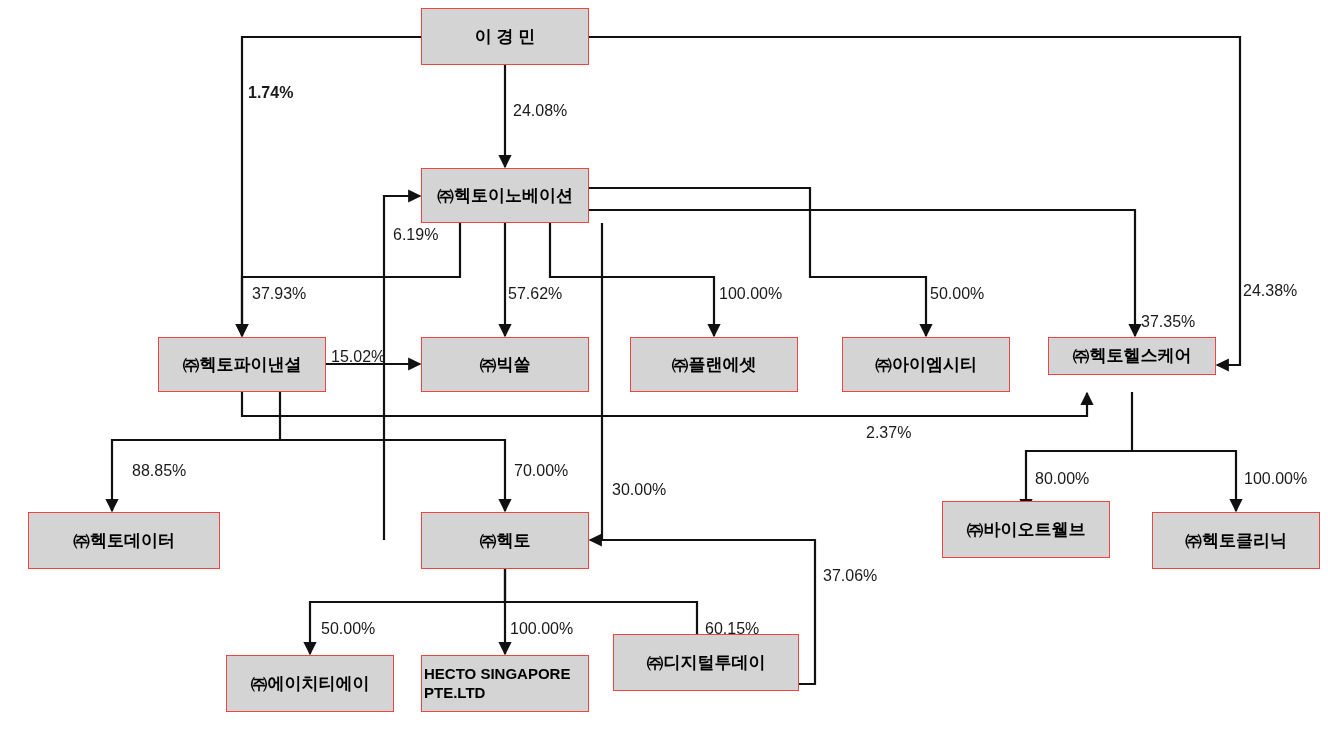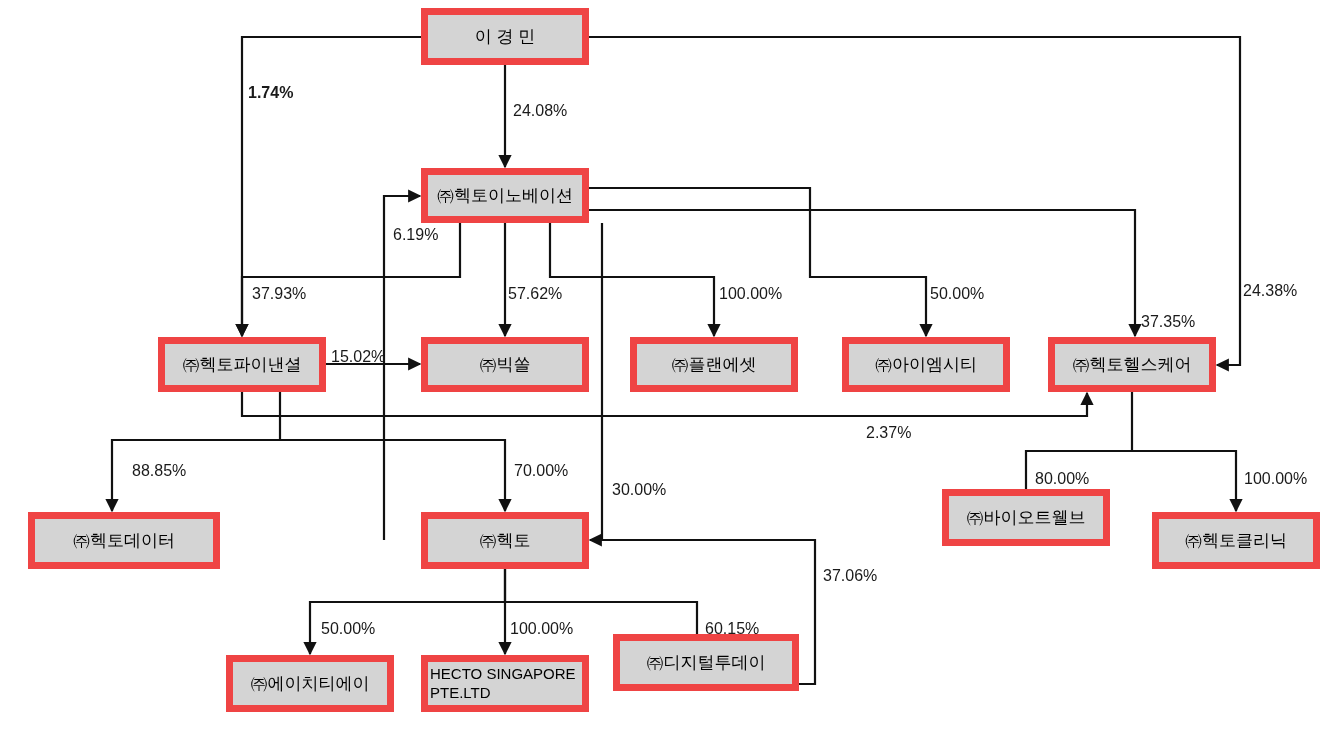--- a/index.html
+++ b/index.html
@@ -21,29 +21,30 @@
     position: absolute;
     left: 0;
     top: 0;
     width: 1328px;
     height: 744px;
   }
   .node {
     position: absolute;
     box-sizing: border-box;
     background: #d4d4d4;
-    border: 7px solid #ef4444;
+    border: 1px solid #ef4444;
     display: flex;
     align-items: center;
     justify-content: center;
     font-size: 17px;
     color: #000000;
     line-height: 1.25;
     text-align: center;
     z-index: 5;
+    font-weight: bold;
   }
   .node.left-align {
     justify-content: flex-start;
     text-align: left;
     padding-left: 2px;
     font-size: 15px;
   }
   .node-label {
     white-space: pre-line;
   }
@@ -122,30 +123,30 @@
       </div>
       <div class="node" style="left: 421px; top: 337px; width: 168px; height: 55px;">
         <span class="node-label">㈜빅쏠</span>
       </div>
       <div class="node" style="left: 630px; top: 337px; width: 168px; height: 55px;">
         <span class="node-label">㈜플랜에셋</span>
       </div>
       <div class="node" style="left: 842px; top: 337px; width: 168px; height: 55px;">
         <span class="node-label">㈜아이엠시티</span>
       </div>
-      <div class="node" style="left: 1048px; top: 337px; width: 168px; height: 55px;">
+      <div class="node" style="left: 1048px; top: 337px; width: 168px; height: 38px;">
         <span class="node-label">㈜헥토헬스케어</span>
       </div>
       <div class="node" style="left: 28px; top: 512px; width: 192px; height: 57px;">
         <span class="node-label">㈜헥토데이터</span>
       </div>
       <div class="node" style="left: 421px; top: 512px; width: 168px; height: 57px;">
         <span class="node-label">㈜헥토</span>
       </div>
-      <div class="node" style="left: 942px; top: 489px; width: 168px; height: 57px;">
+      <div class="node" style="left: 942px; top: 501px; width: 168px; height: 57px;">
         <span class="node-label">㈜바이오트웰브</span>
       </div>
       <div class="node" style="left: 1152px; top: 512px; width: 168px; height: 57px;">
         <span class="node-label">㈜헥토클리닉</span>
       </div>
       <div class="node" style="left: 226px; top: 655px; width: 168px; height: 57px;">
         <span class="node-label">㈜에이치티에이</span>
       </div>
       <div class="node left-align" style="left: 421px; top: 655px; width: 168px; height: 57px;">
         <span class="node-label">HECTO SINGAPORE

